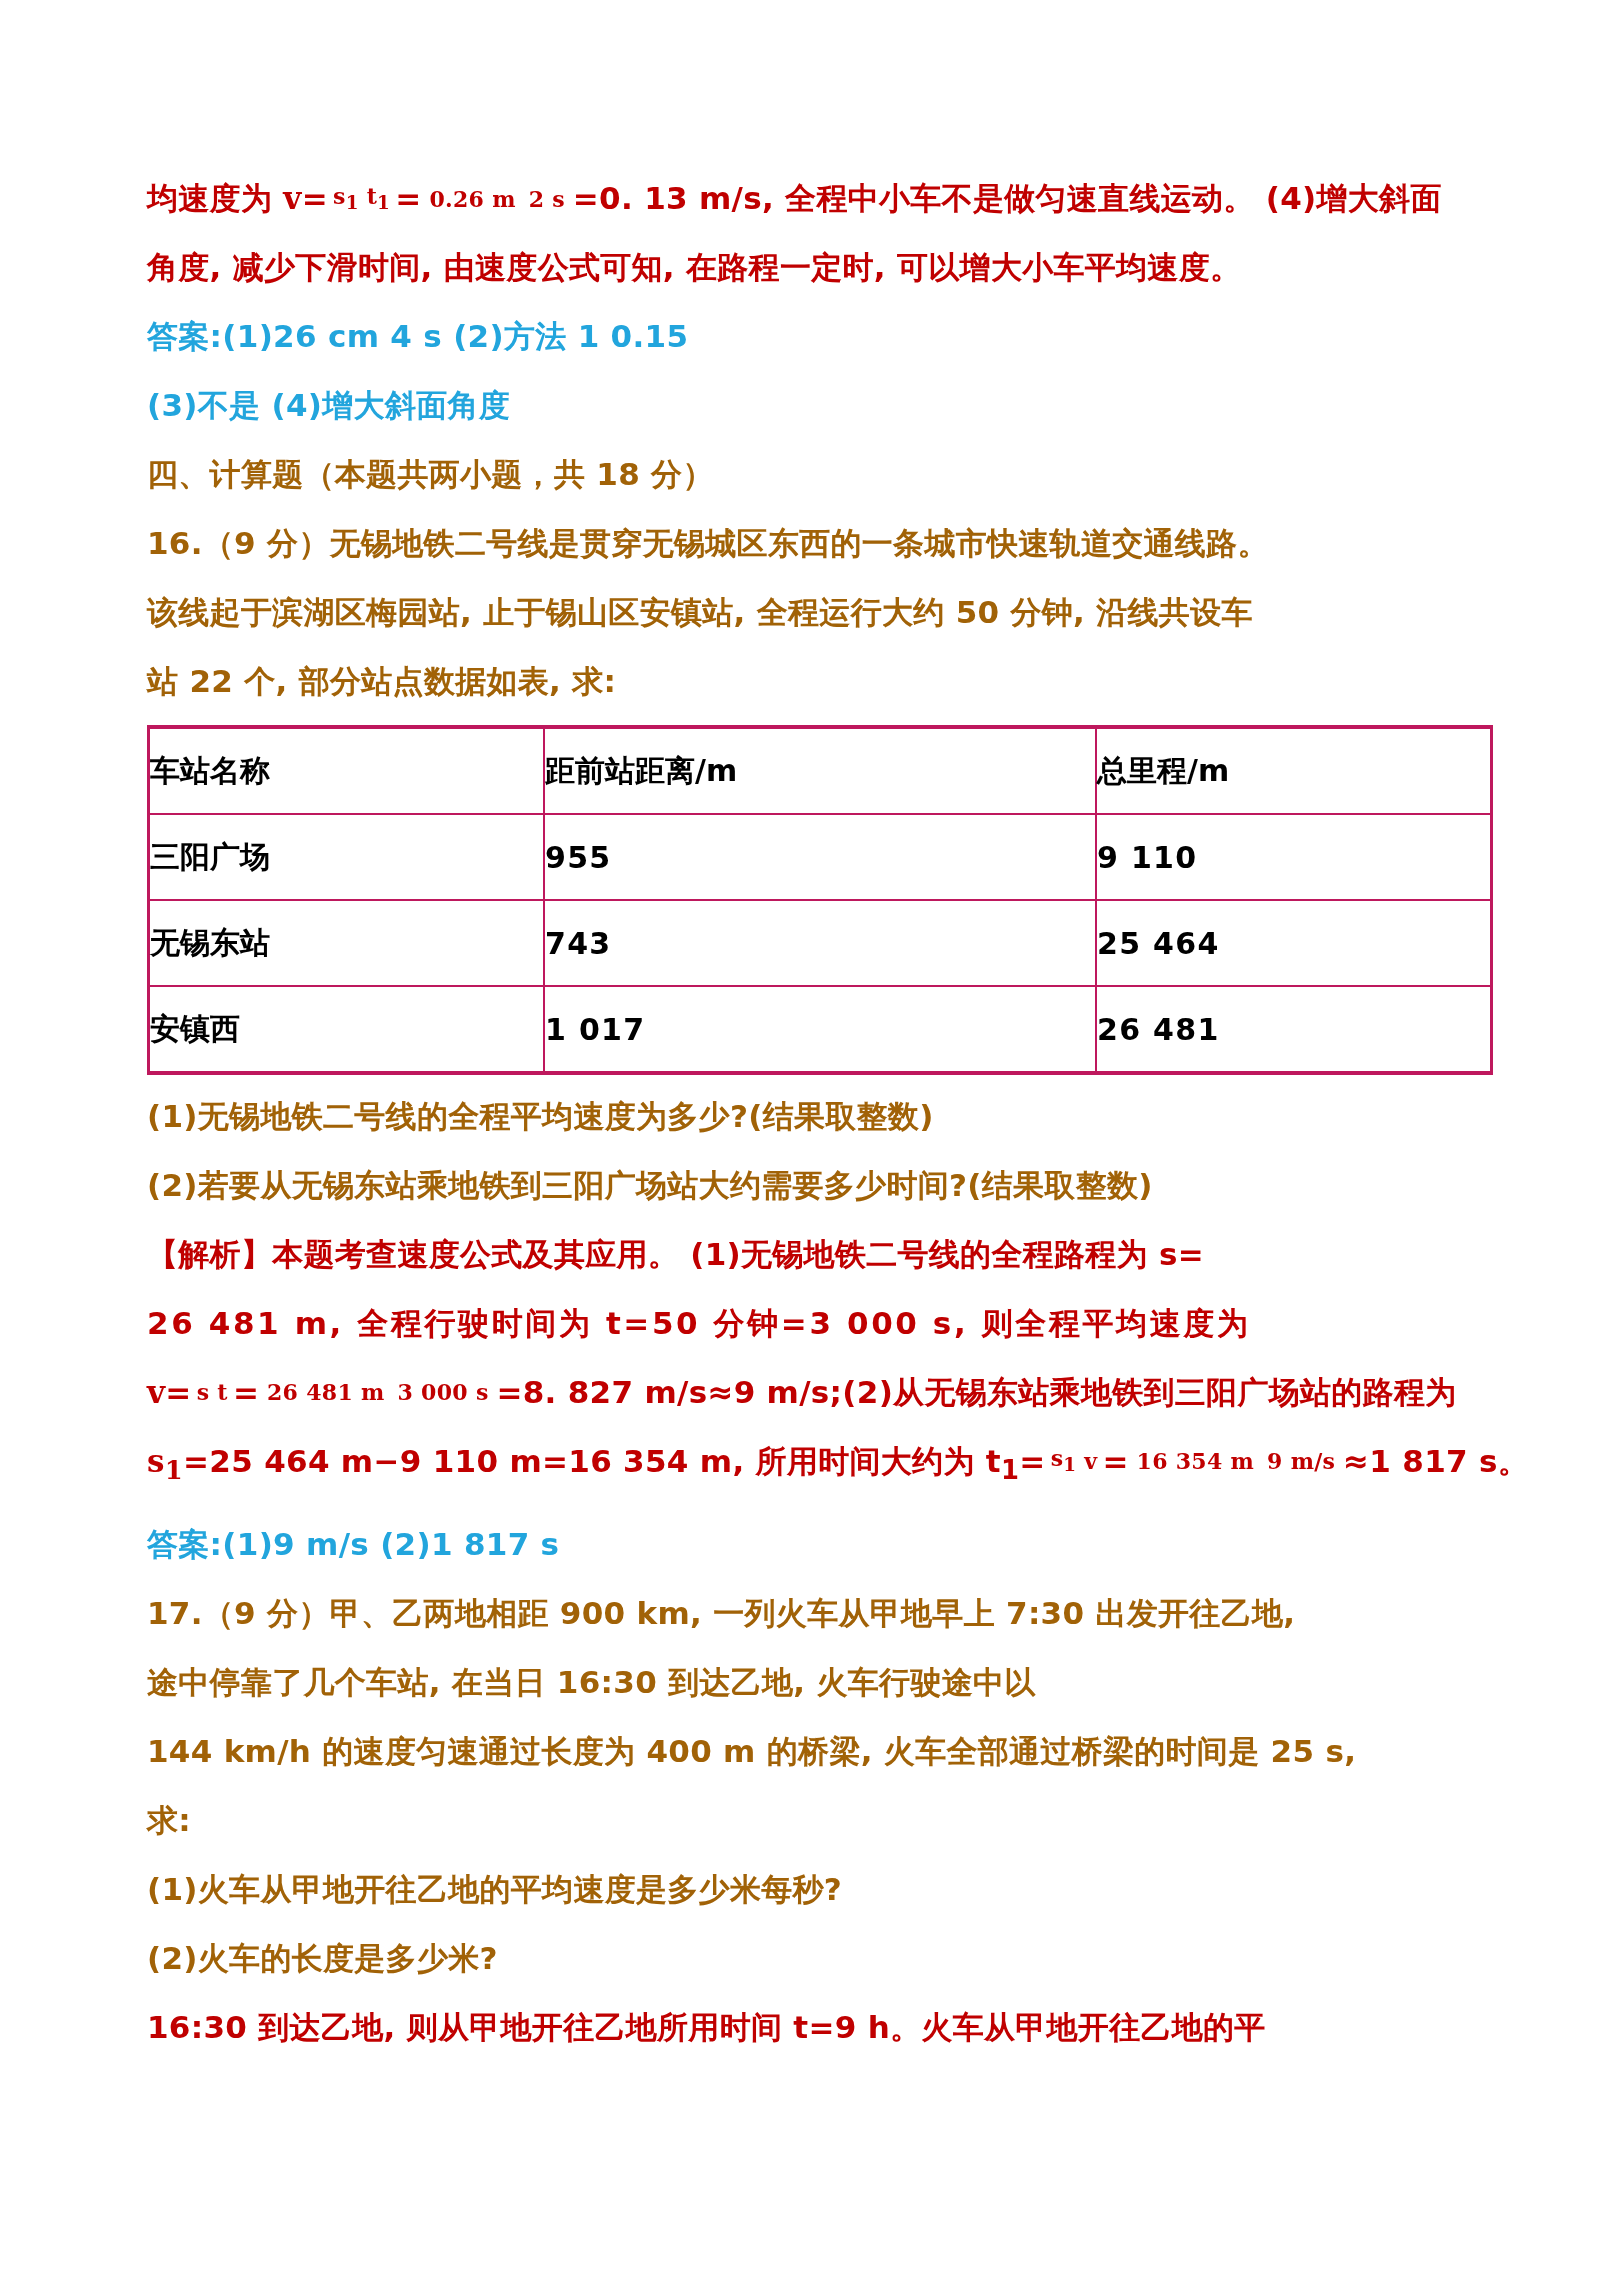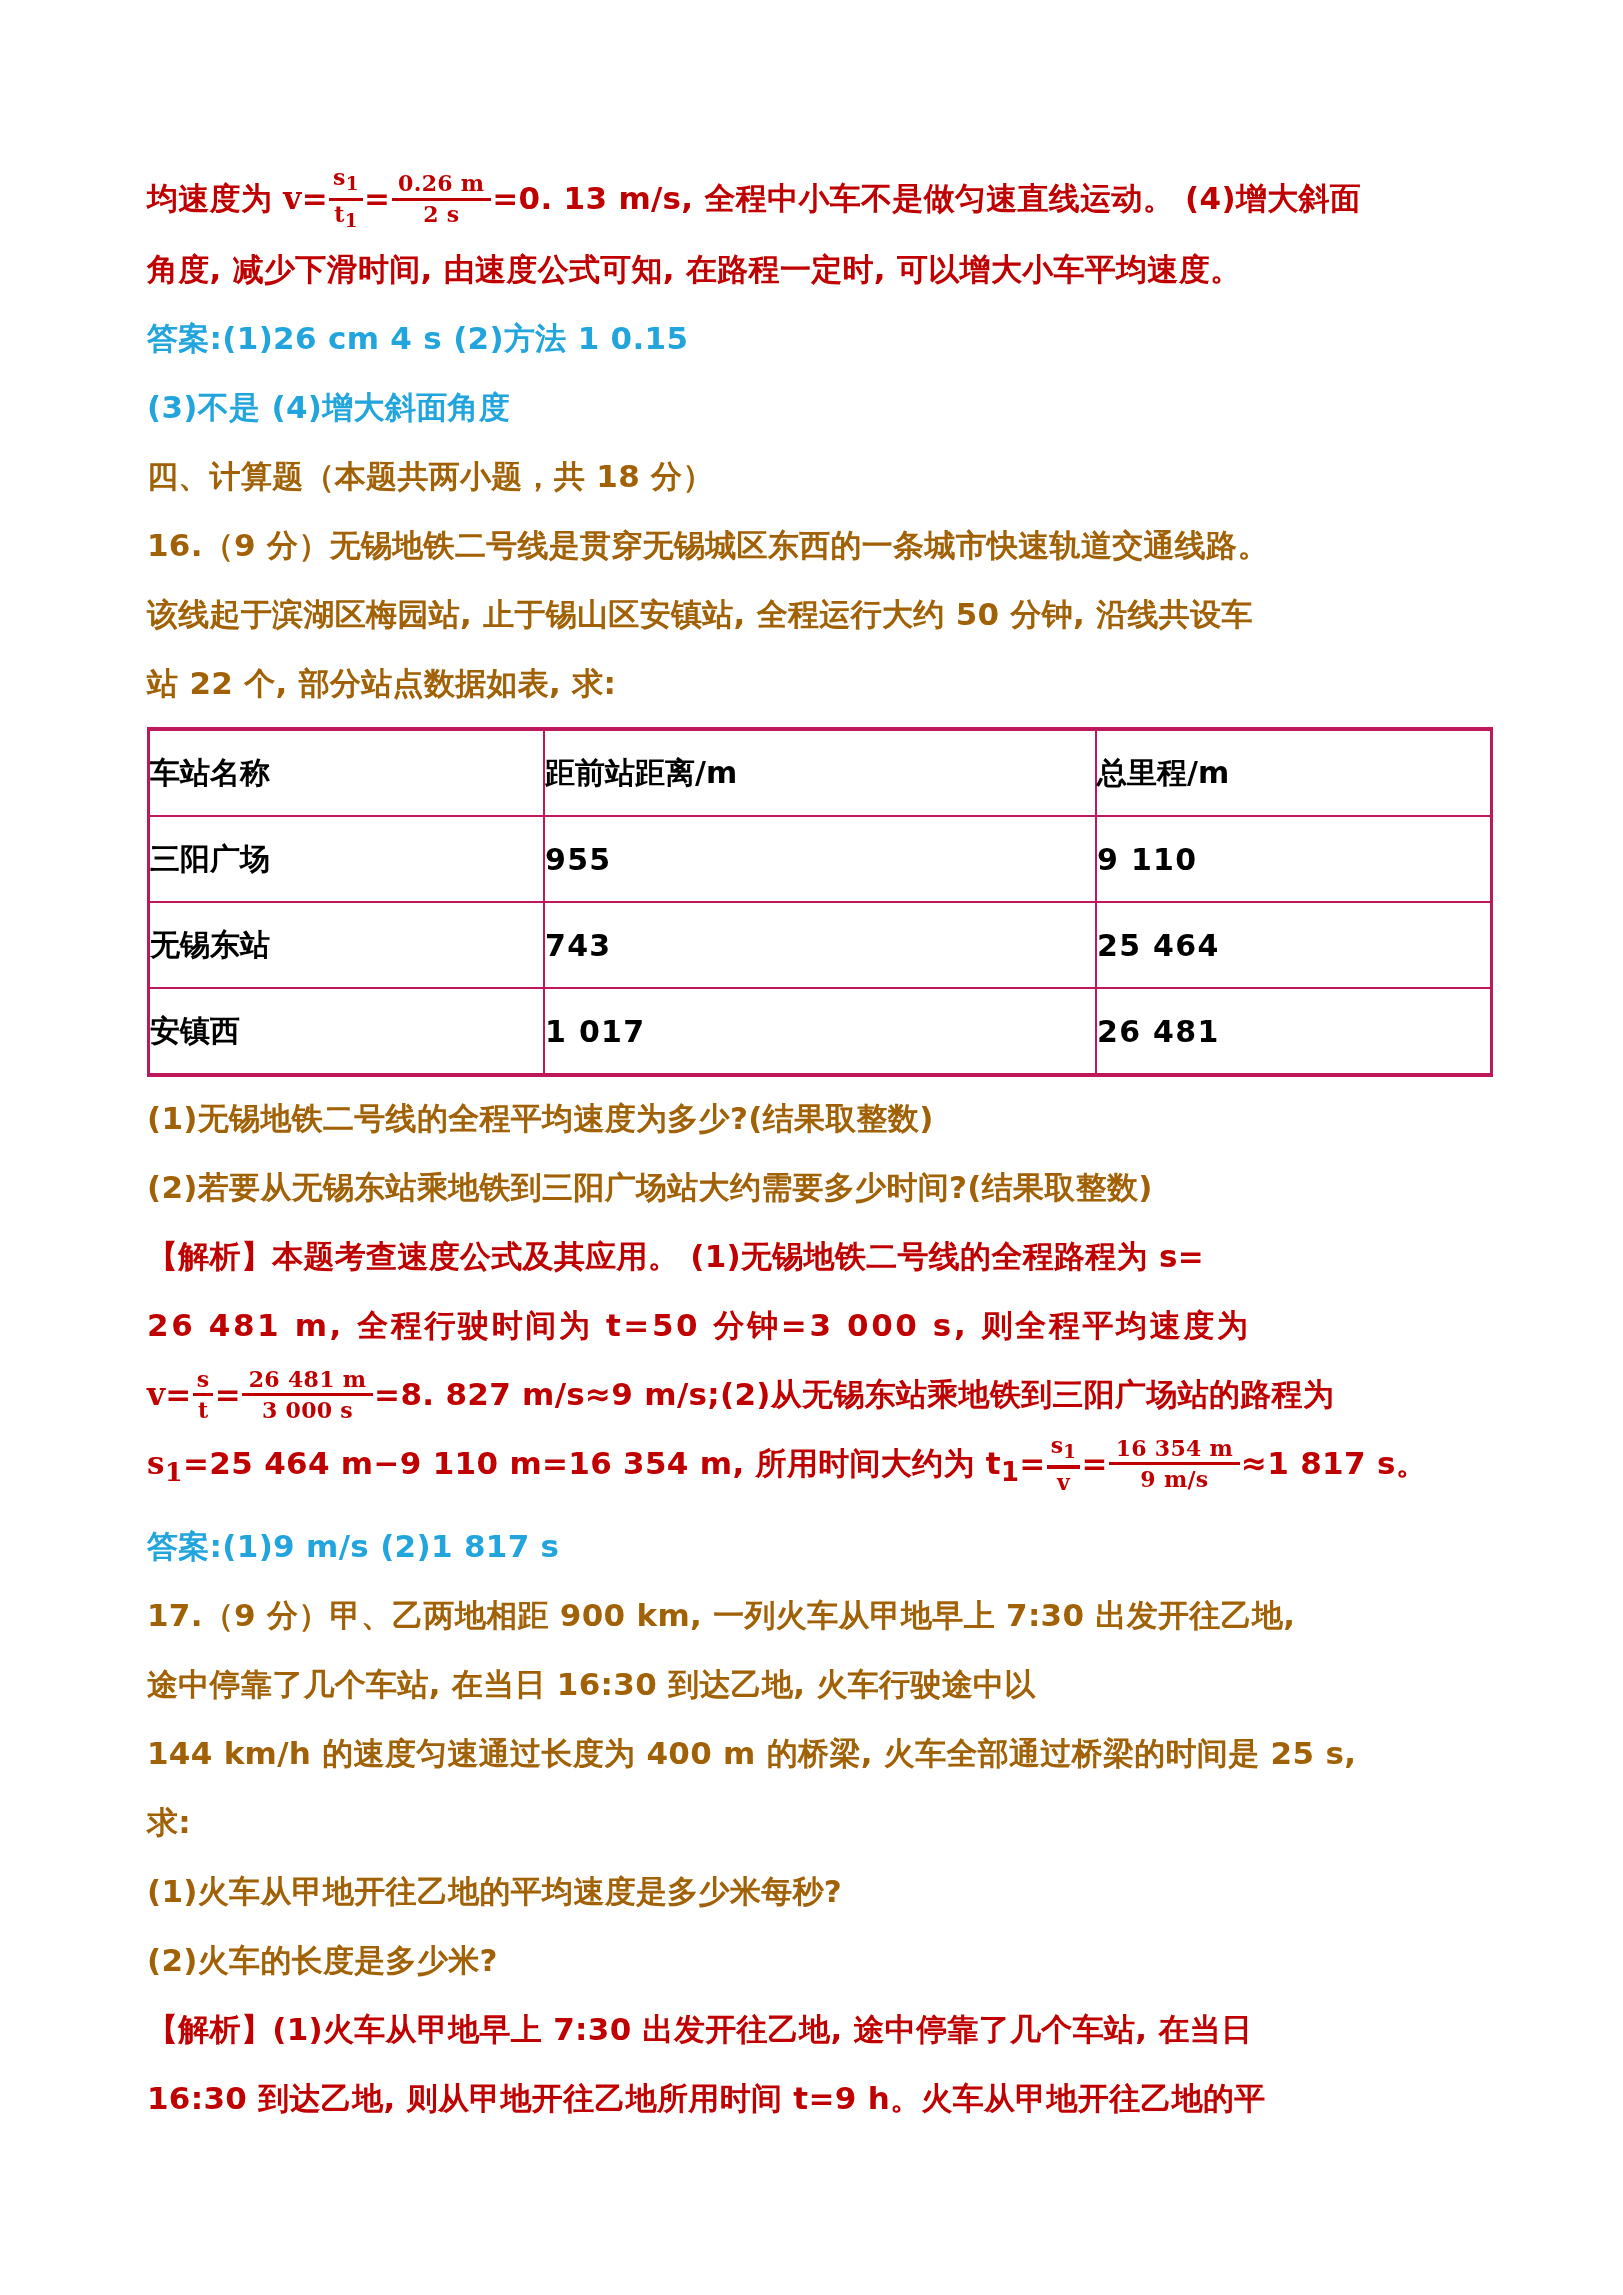--- a/index.html
+++ b/index.html
@@ -36,21 +36,21 @@
   .spaced { letter-spacing: 2.6px; }
 
   .gap-sm { height: 5.2px; }
 
   
   .lat { font-family: "DejaVu Serif", "Liberation Serif", serif; }
 
   
   .frac {
     display: inline-flex;
-    flex-direction: column;
+    flex-direction: row;
     align-items: center;
     justify-content: center;
     vertical-align: middle;
     line-height: 1;
     margin: 0 1.3px;
     position: relative;
     top: -1.3px;
   }
   .frac .num,
   .frac .den {
@@ -191,19 +191,16 @@
     <span>答案:</span><span>(1)9 m/s   (2)1 817 s</span>
   </div>
 
   <div class="line black">17.（9 分）甲、乙两地相距 900 km, 一列火车从甲地早上 7:30 出发开往乙地,</div>
   <div class="line black">途中停靠了几个车站, 在当日 16:30 到达乙地, 火车行驶途中以</div>
   <div class="line black">144 km/h 的速度匀速通过长度为 400 m 的桥梁, 火车全部通过桥梁的时间是 25 s,</div>
   <div class="line black">求:</div>
   <div class="line black">(1)火车从甲地开往乙地的平均速度是多少米每秒?</div>
   <div class="line black">(2)火车的长度是多少米?</div>
 
-  <div class="line red">
-    <span>【解析】</span><span>(1)火车从甲地早上 7:30 出发开往乙地, 途中停靠了几个车站, 在当日</span>
-  </div>
   <div class="line red">16:30 到达乙地, 则从甲地开往乙地所用时间 t=9 h。火车从甲地开往乙地的平</div>
 
 </div>
 
 
 </body></html>

